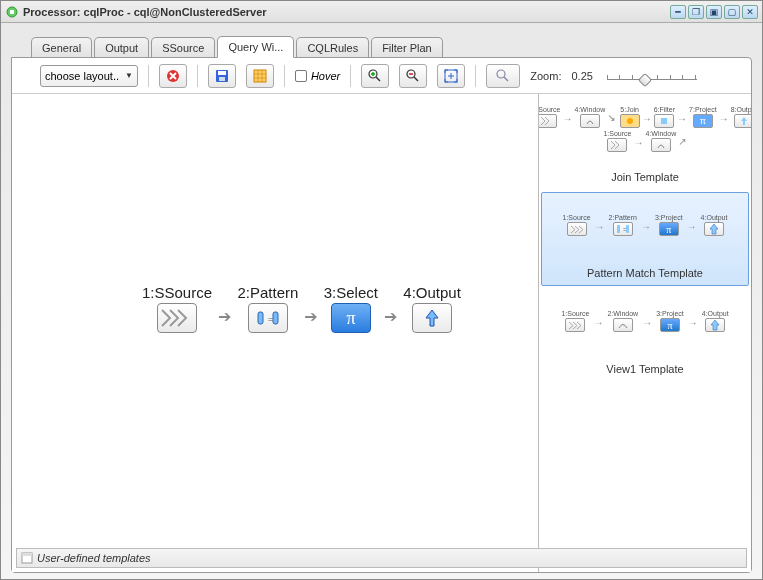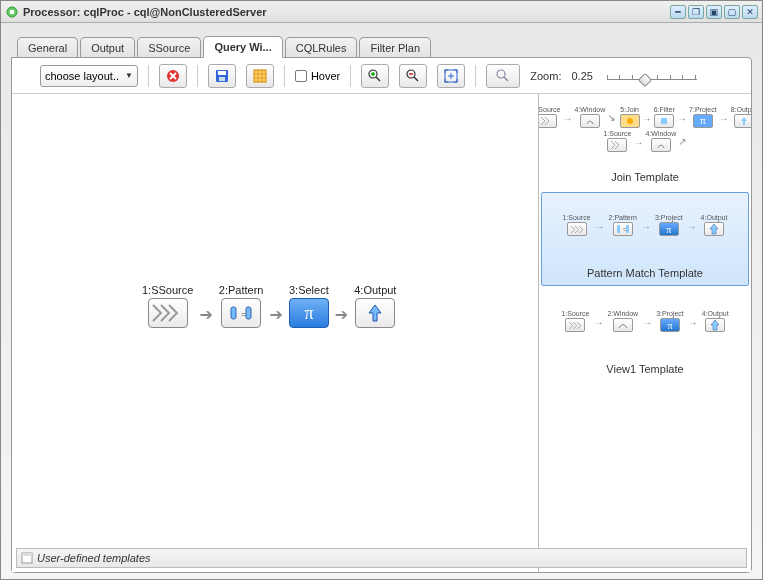--- a/index.html
+++ b/index.html
@@ -4,30 +4,30 @@
 <style>
 * { box-sizing: border-box; margin: 0; padding: 0; }
 body { font-family: Arial, sans-serif; font-size: 11px; background: #fff; width: 763px; height: 580px; overflow: hidden; }
 .window { width: 763px; height: 580px; border: 1px solid #888; background: linear-gradient(#e8e8e8,#f5f5f5); position: relative; }
 .titlebar { height: 22px; display: flex; align-items: center; padding: 0 4px; background: linear-gradient(#f0f0f0,#e0e0e0); border-bottom: 1px solid #aaa; }
 .titlebar .appicon { width: 14px; height: 14px; margin-right: 4px; display:inline-block;}
 .titlebar .title { font-weight: bold; flex: 1; color:#333;}
 .winbtns { display: flex; gap: 2px; }
 .winbtn { width: 16px; height: 14px; border: 1px solid #7a9; background: linear-gradient(#dfefff,#bcd9f0); border-radius: 2px; display:flex; align-items:center; justify-content:center; font-size:9px; color:#246; cursor:pointer;}
 .body { position:absolute; top:22px; left:0; right:0; bottom:0; padding:10px 10px 6px 10px;}
-.tabs { display:flex; align-items:flex-end; height:24px; margin-left:6px;}
+.tabs { display:flex; align-items:flex-end; height:24px; margin-left:20px;}
 .tab { padding:4px 10px; border:1px solid #999; border-bottom:none; background:linear-gradient(#f2f2f2,#e2e2e2); border-radius:5px 5px 0 0; margin-right:2px; color:#333; cursor:pointer; position:relative; top:1px;}
-.tab.active { background:#fff; font-weight:bold; z-index:2; border-bottom:1px solid #fff;text-align:right;}
+.tab.active { background:#fff; font-weight:normal; z-index:2; border-bottom:1px solid #fff;text-align:right;}
 .panel { border:1px solid #999; background:#fff; height:calc(100% - 24px); border-radius:0 4px 4px 4px; position:relative;}
 .toolbar { height:36px; border-bottom:1px solid #ccc; display:flex; align-items:center; padding:0 8px; gap:10px;}
 .combo { display:flex; align-items:center; border:1px solid #999; border-radius:3px; background:linear-gradient(#fff,#eee); height:22px; padding:0 4px; gap:6px; cursor:pointer;margin-left:20px;}
 .combo .arrow { font-size:8px; color:#333;}
 .tbtn { width:28px; height:24px; border:1px solid #aaa; border-radius:3px; background:linear-gradient(#fff,#e8e8e8); display:flex; align-items:center; justify-content:center; cursor:pointer;}
 .sep { width:1px; height:22px; background:#ccc;}
-.hoverwrap { display:flex; align-items:center; gap:4px;}
+.hoverwrap { display:flex; align-items:center; gap:4px;font-style:italic;}
 .hoverbox { width:12px; height:12px; border:1px solid #777; border-radius:2px; background:#fff;}
 .zoomlbl { color:#333;}
 .zoomval { color:#333;}
 .slider { width:90px; height:20px; position:relative; margin-left:4px;}
 .slider .track { position:absolute; top:13px; left:0; right:0; height:1px; background:#888;}
 .slider .ticks { position:absolute; top:9px; left:0; right:0; height:8px;}
 .slider .tick { position:absolute; width:1px; height:5px; background:#888; top:0;}
 .slider .handle { position:absolute; top:11px; width:10px; height:10px; background:linear-gradient(#fff,#ddd); border:1px solid #888; border-radius:2px; transform:translate(-50%,-20%) rotate(45deg);}
 .content { position:absolute; top:36px; left:0; right:0; bottom:0; display:flex;}
 .canvas { flex:1; position:relative; background:#fff; overflow:hidden;}
@@ -38,21 +38,21 @@
 .templates { flex:1; overflow:auto; padding:0 2px;}
 .tmpl { border:1px solid transparent; border-radius:2px; padding:4px 2px 6px 2px; margin:2px 0; text-align:center;}
 .tmpl.selected { border-color:#6aa0dd; background:linear-gradient(#e8f2ff,#cfe5fb);}
 .tmpl .thumb { height:56px; display:flex; align-items:center; justify-content:center; gap:4px;}
 .tmpl .cap { margin-top:14px; color:#333;}
 .mini { display:flex; flex-direction:column; align-items:center; font-size:7px; color:#555; gap:1px;}
 .mini .mbox { width:20px; height:14px; border:1px solid #999; border-radius:2px; background:linear-gradient(#fff,#e8e8e8); display:flex; align-items:center; justify-content:center;}
 .arrowmini { color:#888; font-size:10px;}
 .flow { position:absolute; left:130px; top:190px; display:flex; align-items:center; gap:6px;}
 .node { display:flex; flex-direction:column; align-items:center; gap:2px;}
-.node .lbl { font-size:11px; color:#222;}
+.node .lbl { font-size:15px; color:#222;}
 .nodebox { width:40px; height:30px; border:1px solid #888; border-radius:4px; background:linear-gradient(#fff,#eaeaea); display:flex; align-items:center; justify-content:center; position:relative;}
 .nodebox.blue { background:linear-gradient(#6fb0f5,#2a7de0); border-color:#1e5fb0;}
 .bigarrow { color:#888; font-size:16px; position:relative; top:8px;}
 svg { display:block; }
 .footbar { position:absolute; left:2px; right:2px; bottom:2px;font-style:italic;}
 </style>
 </head>
 <body>
 
 <div class="window">

